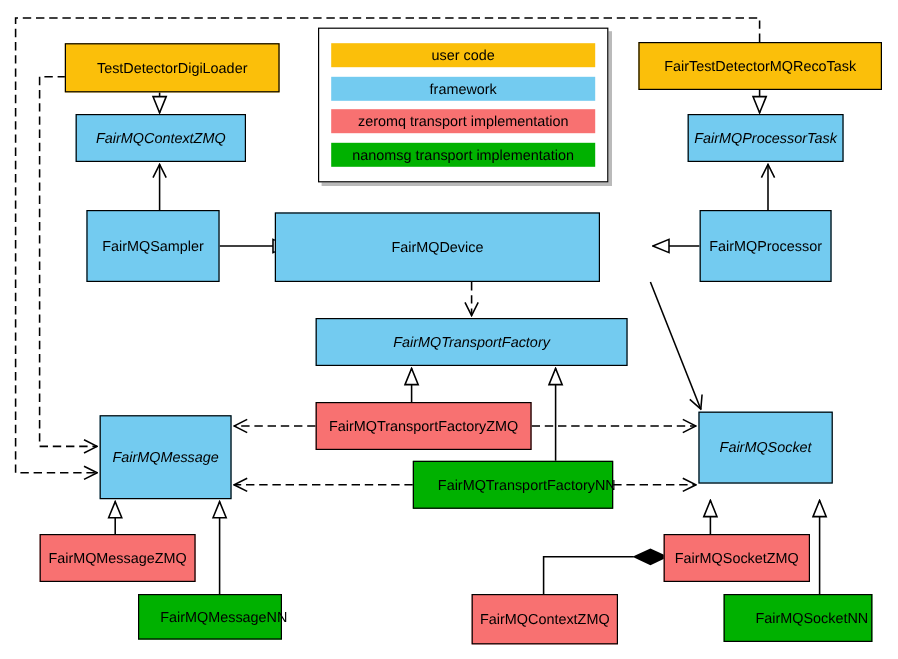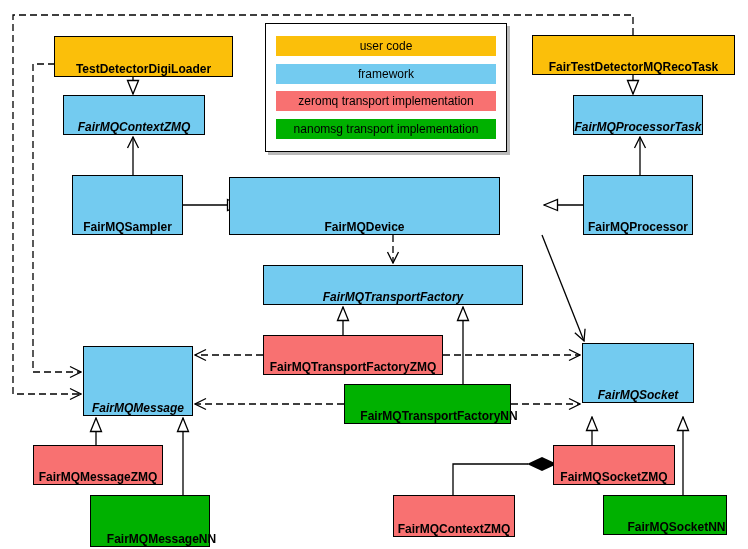--- a/index.html
+++ b/index.html
@@ -17,24 +17,24 @@
     background:#ffffff;
     overflow:hidden;
   }
   .connector-layer{
     position:absolute;left:0;top:0;width:748px;height:549px;
     z-index:1;
   }
   .node{
     position:absolute;
     z-index:2;
-    display:flex;align-items:flex-end;justify-content:center;
+    display:flex;align-items:center;justify-content:center;
     border:1.5px solid #000;
     box-sizing:border-box;
-    font-size:12px;font-weight:bold;color:#000;
+    font-size:12px;font-weight:normal;color:#000;
     white-space:nowrap;
     text-align:center;
   }
   .node.cat-user{background:var(--c-user);}
   .node.cat-framework{background:var(--c-framework);}
   .node.cat-zmq{background:var(--c-zmq);}
   .node.cat-nn{background:var(--c-nn);padding-left:23px;}
   .node.abstract{font-style:italic;}
   .legend{
     position:absolute;left:265px;top:23px;width:242px;height:129px;
@@ -158,21 +158,21 @@
   </div>
 
   <div class="node cat-framework abstract" style="left:582px;top:343px;width:112px;height:60px">
     <span>FairMQSocket</span>
   </div>
 
   <div class="node cat-zmq" style="left:33px;top:445px;width:130px;height:40px">
     <span>FairMQMessageZMQ</span>
   </div>
 
-  <div class="node cat-nn" style="left:90px;top:495px;width:120px;height:52px">
+  <div class="node cat-nn" style="left:115px;top:495px;width:120px;height:38px">
     <span>FairMQMessageNN</span>
   </div>
 
   <div class="node cat-zmq" style="left:553px;top:445px;width:122px;height:40px">
     <span>FairMQSocketZMQ</span>
   </div>
 
   <div class="node cat-zmq" style="left:393px;top:495px;width:122px;height:42px">
     <span>FairMQContextZMQ</span>
   </div>

